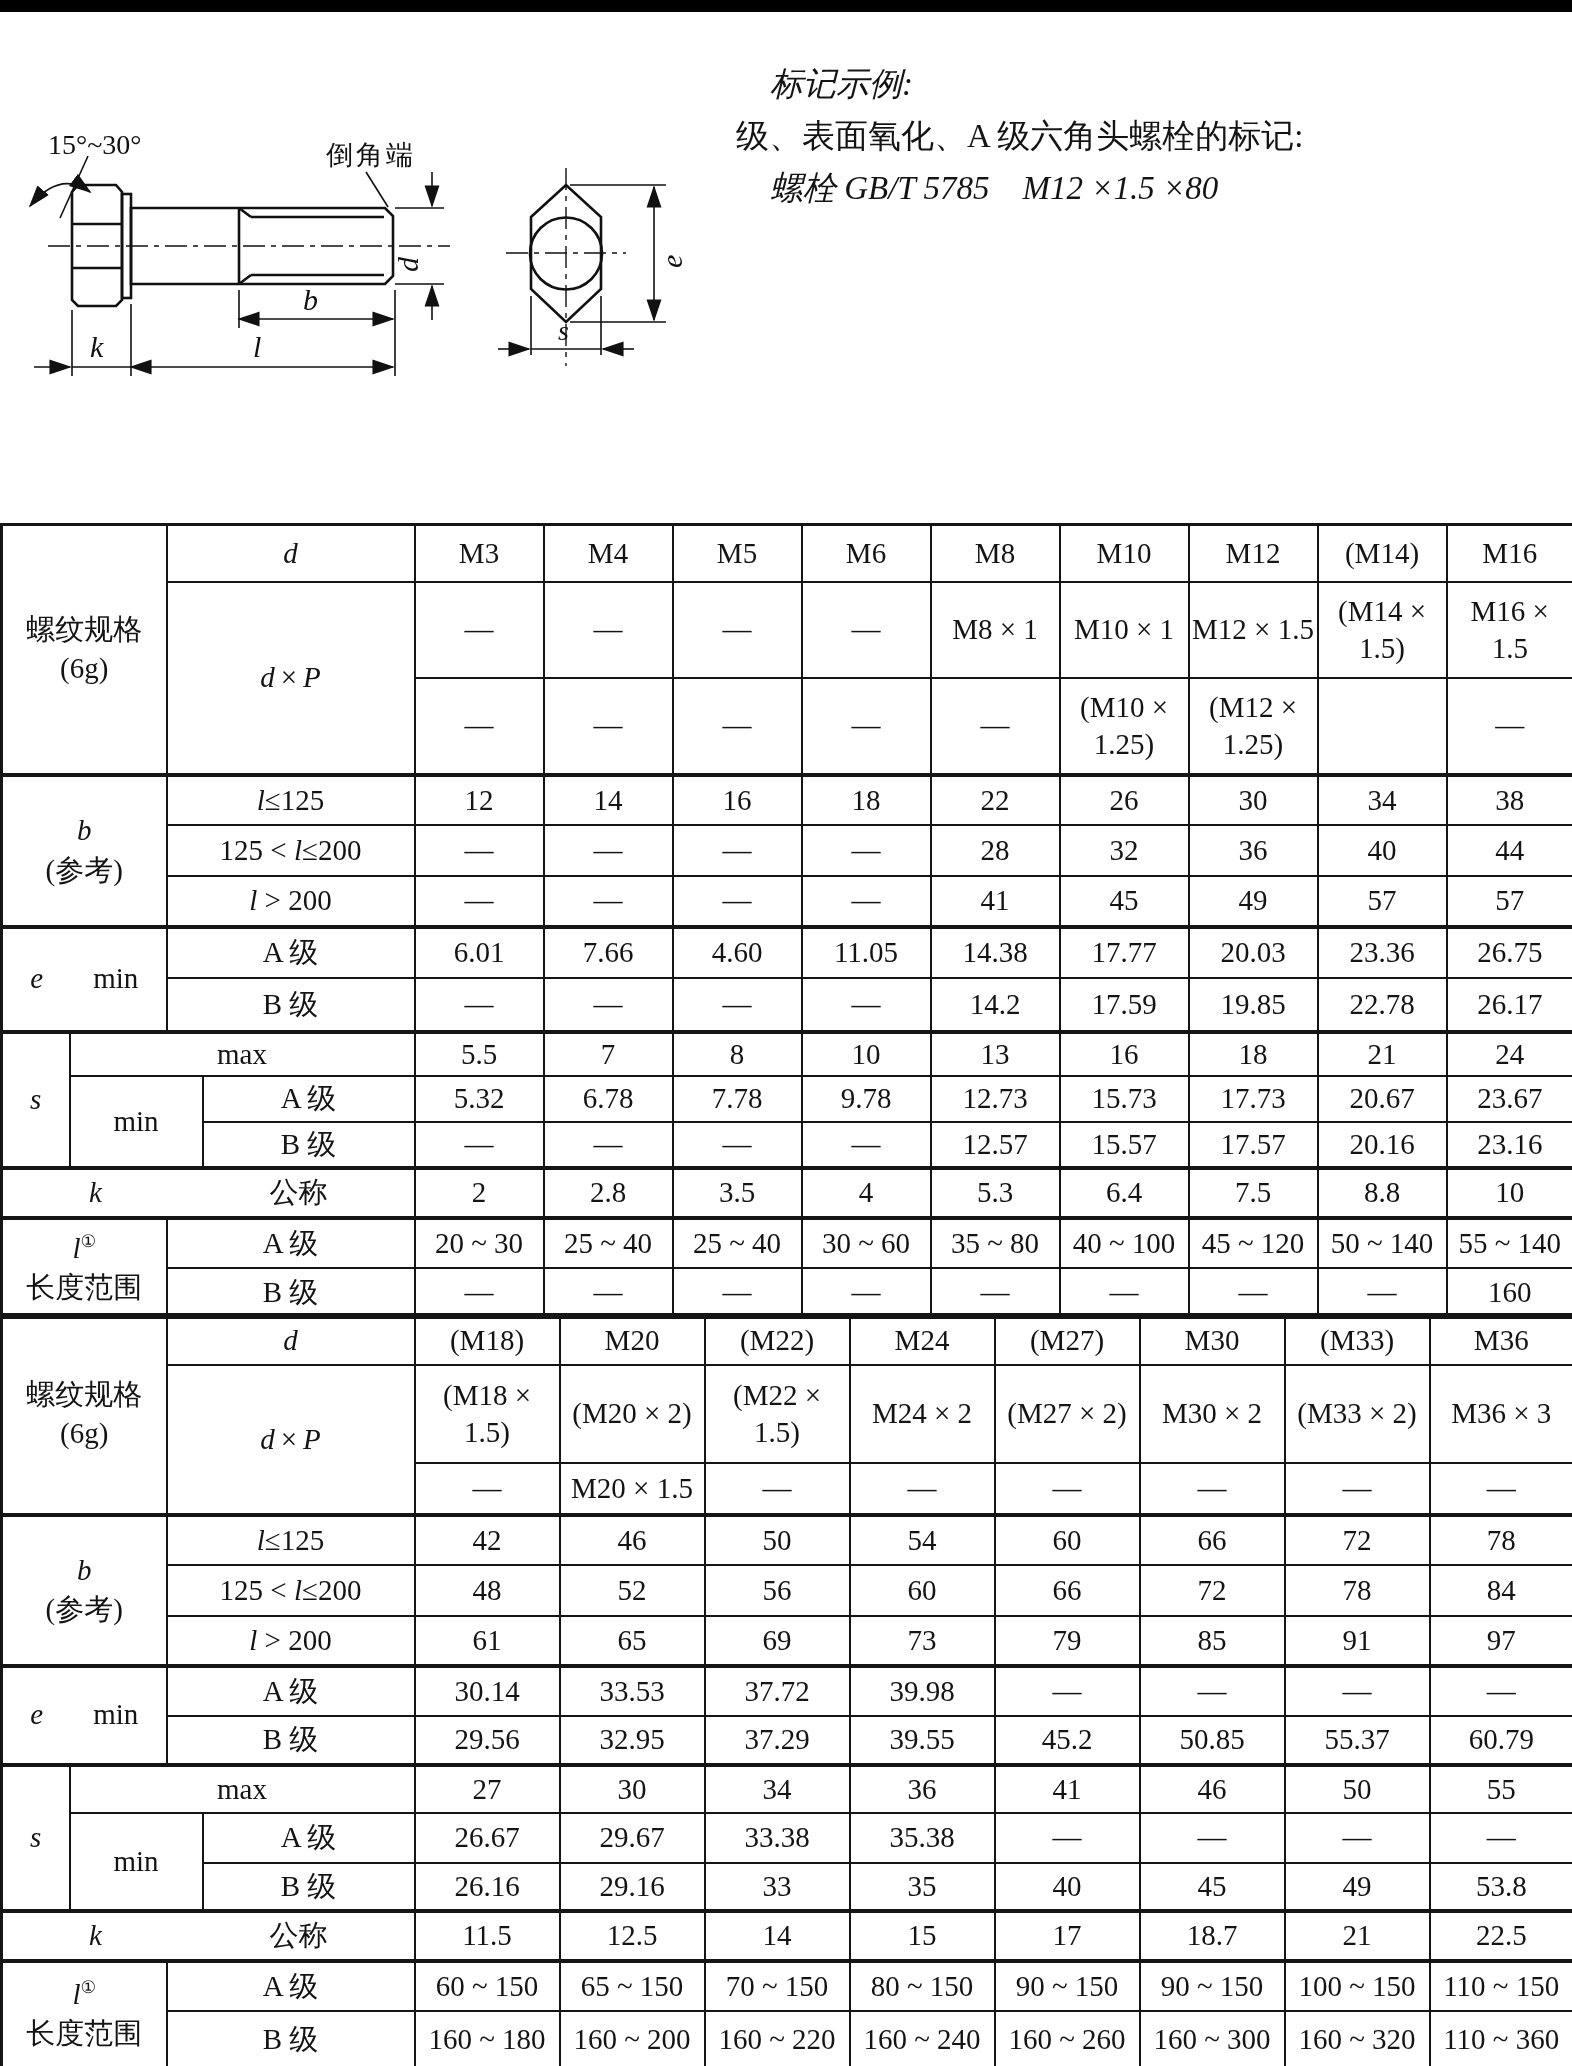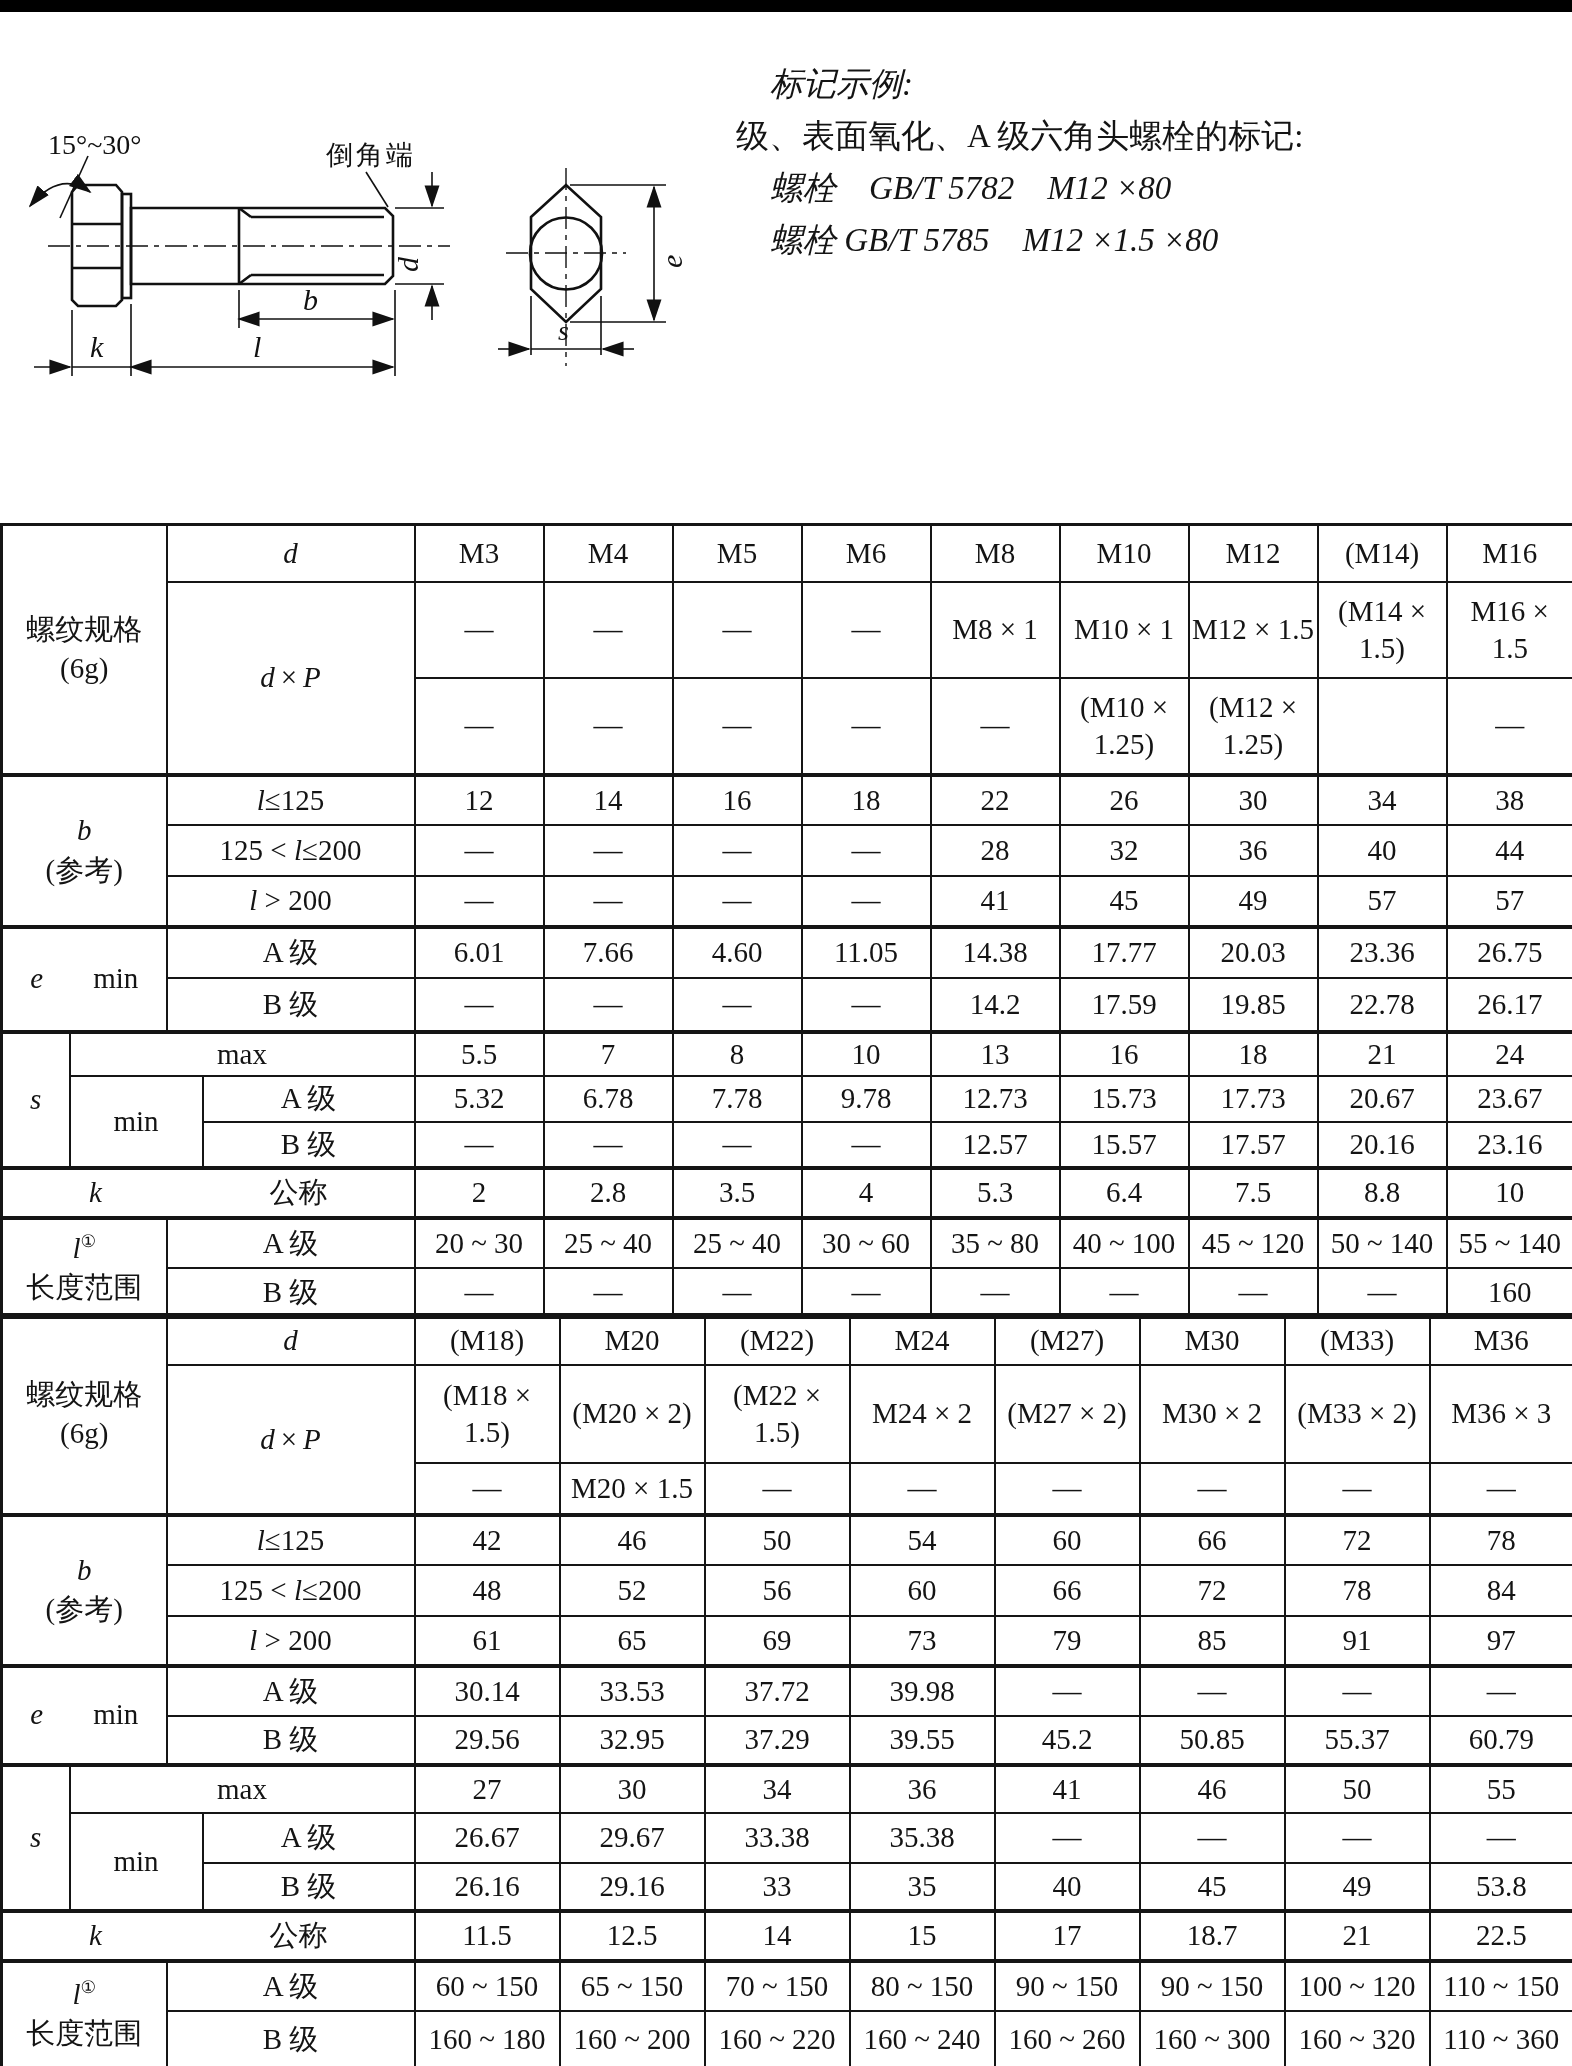--- a/index.html
+++ b/index.html
@@ -96,21 +96,20 @@
   <text x="233" y="299" font-size="30" font-style="italic" fill="#111">l</text>
   <text x="70" y="299" font-size="30" font-style="italic" fill="#111">k</text>
   <text transform="translate(398 214) rotate(-90)" font-size="30" font-style="italic" fill="#111">d</text>
   <text transform="translate(662 210) rotate(-90)" font-size="30" font-style="italic" fill="#111">e</text>
   <text x="538" y="282" font-size="28" font-style="italic" fill="#111">s</text>
 </svg>
 
 <div class="marking">
   <div class="mline indent">标记示例:</div>
   <div class="mline">级、表面氧化、A 级六角头螺栓的标记:</div>
-  <div class="mline indent">螺栓    GB/T 5782    M12 ×80</div>
   <div class="mline indent">螺栓 GB/T 5785    M12 ×1.5 ×80</div>
 </div>
 
 <table class="spec" style="top:523px">
   <colgroup>
     <col style="width:68px">
       <col style="width:97px">
       <col style="width:36px">
       <col style="width:212px">
     <col style="width:129px">
@@ -496,21 +495,21 @@
         <div><i>l</i><sup>①</sup></div>
         <div>长度范围</div>
       </td>
       <td colspan="2">A 级</td>
     <td class="num">60 ~ 150</td>
         <td class="num">65 ~ 150</td>
         <td class="num">70 ~ 150</td>
         <td class="num">80 ~ 150</td>
         <td class="num">90 ~ 150</td>
         <td class="num">90 ~ 150</td>
-        <td class="num">100 ~ 120</td>
+        <td class="num">100 ~ 150</td>
         <td class="num">110 ~ 150</td>
       </tr>
     <tr style="height:57px">
       <td colspan="2">B 级</td>
     <td class="num">160 ~ 180</td>
         <td class="num">160 ~ 200</td>
         <td class="num">160 ~ 220</td>
         <td class="num">160 ~ 240</td>
         <td class="num">160 ~ 260</td>
         <td class="num">160 ~ 300</td>

